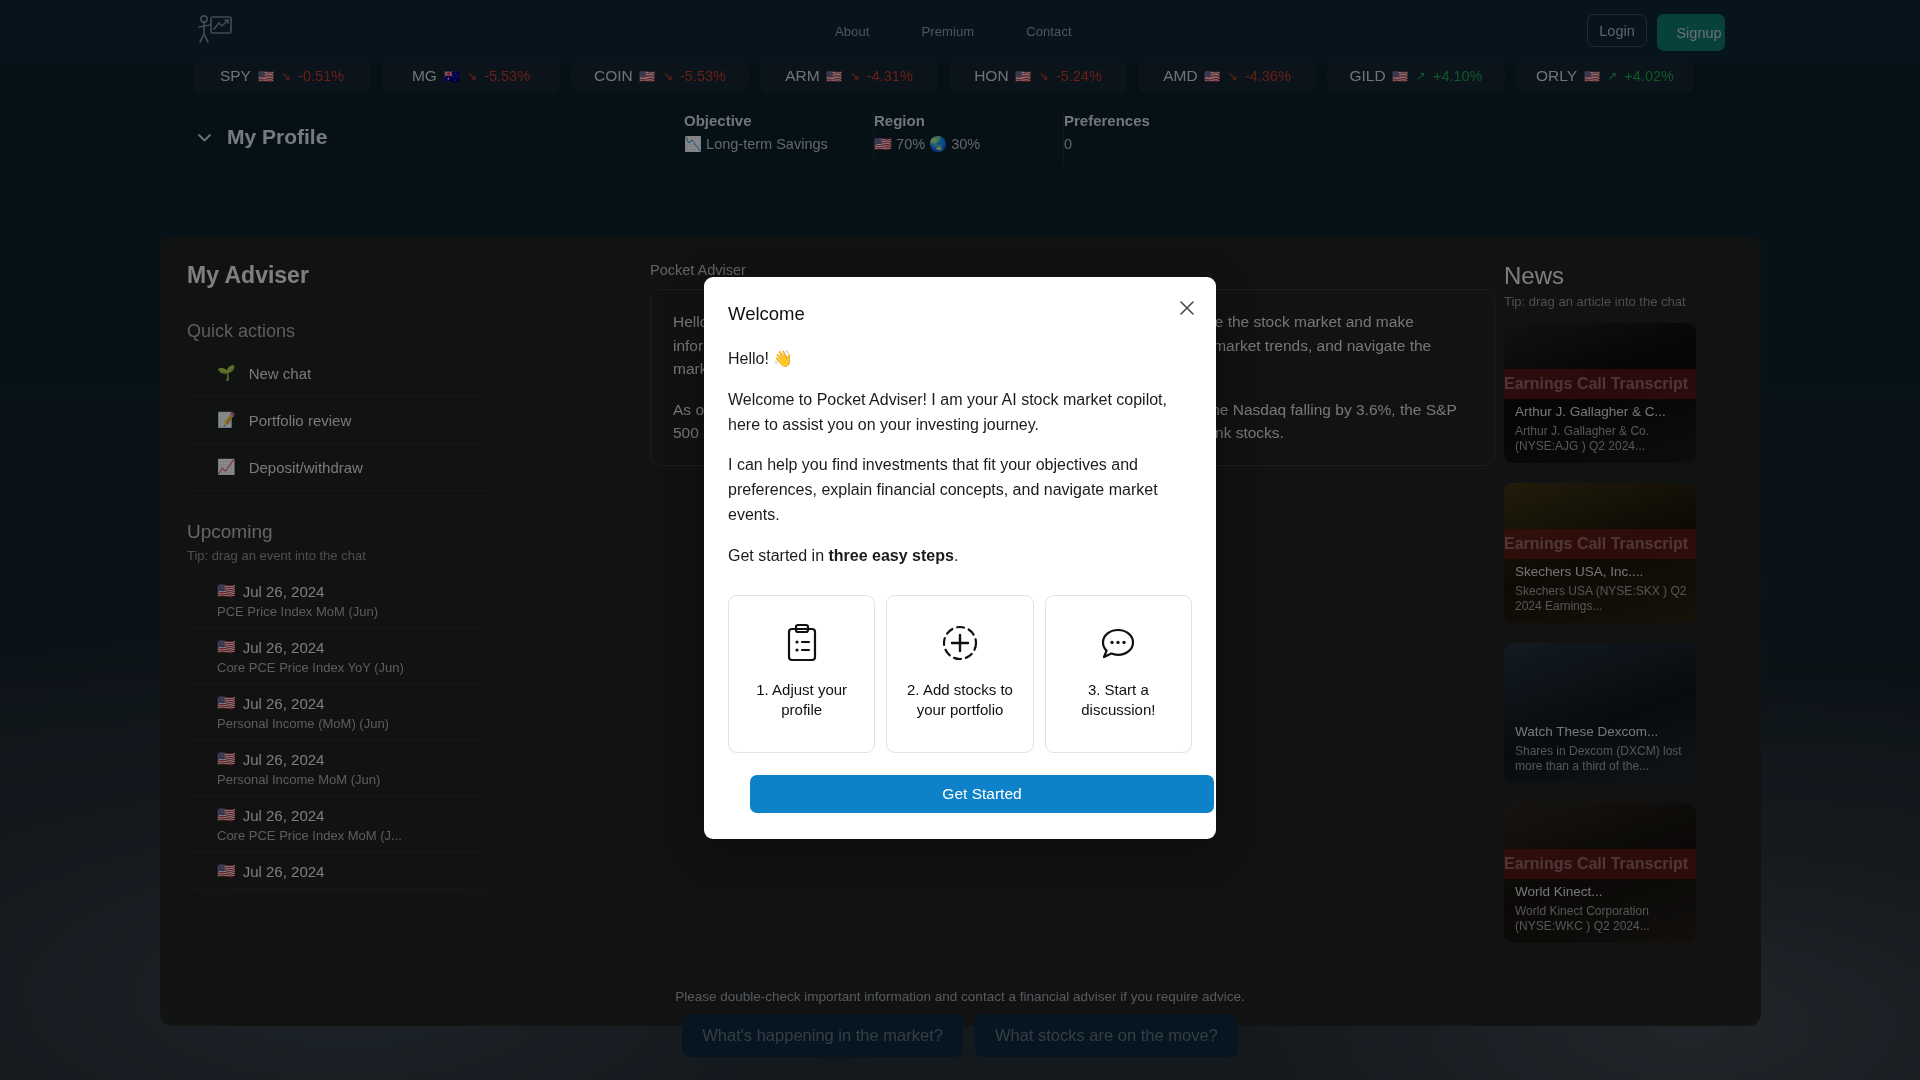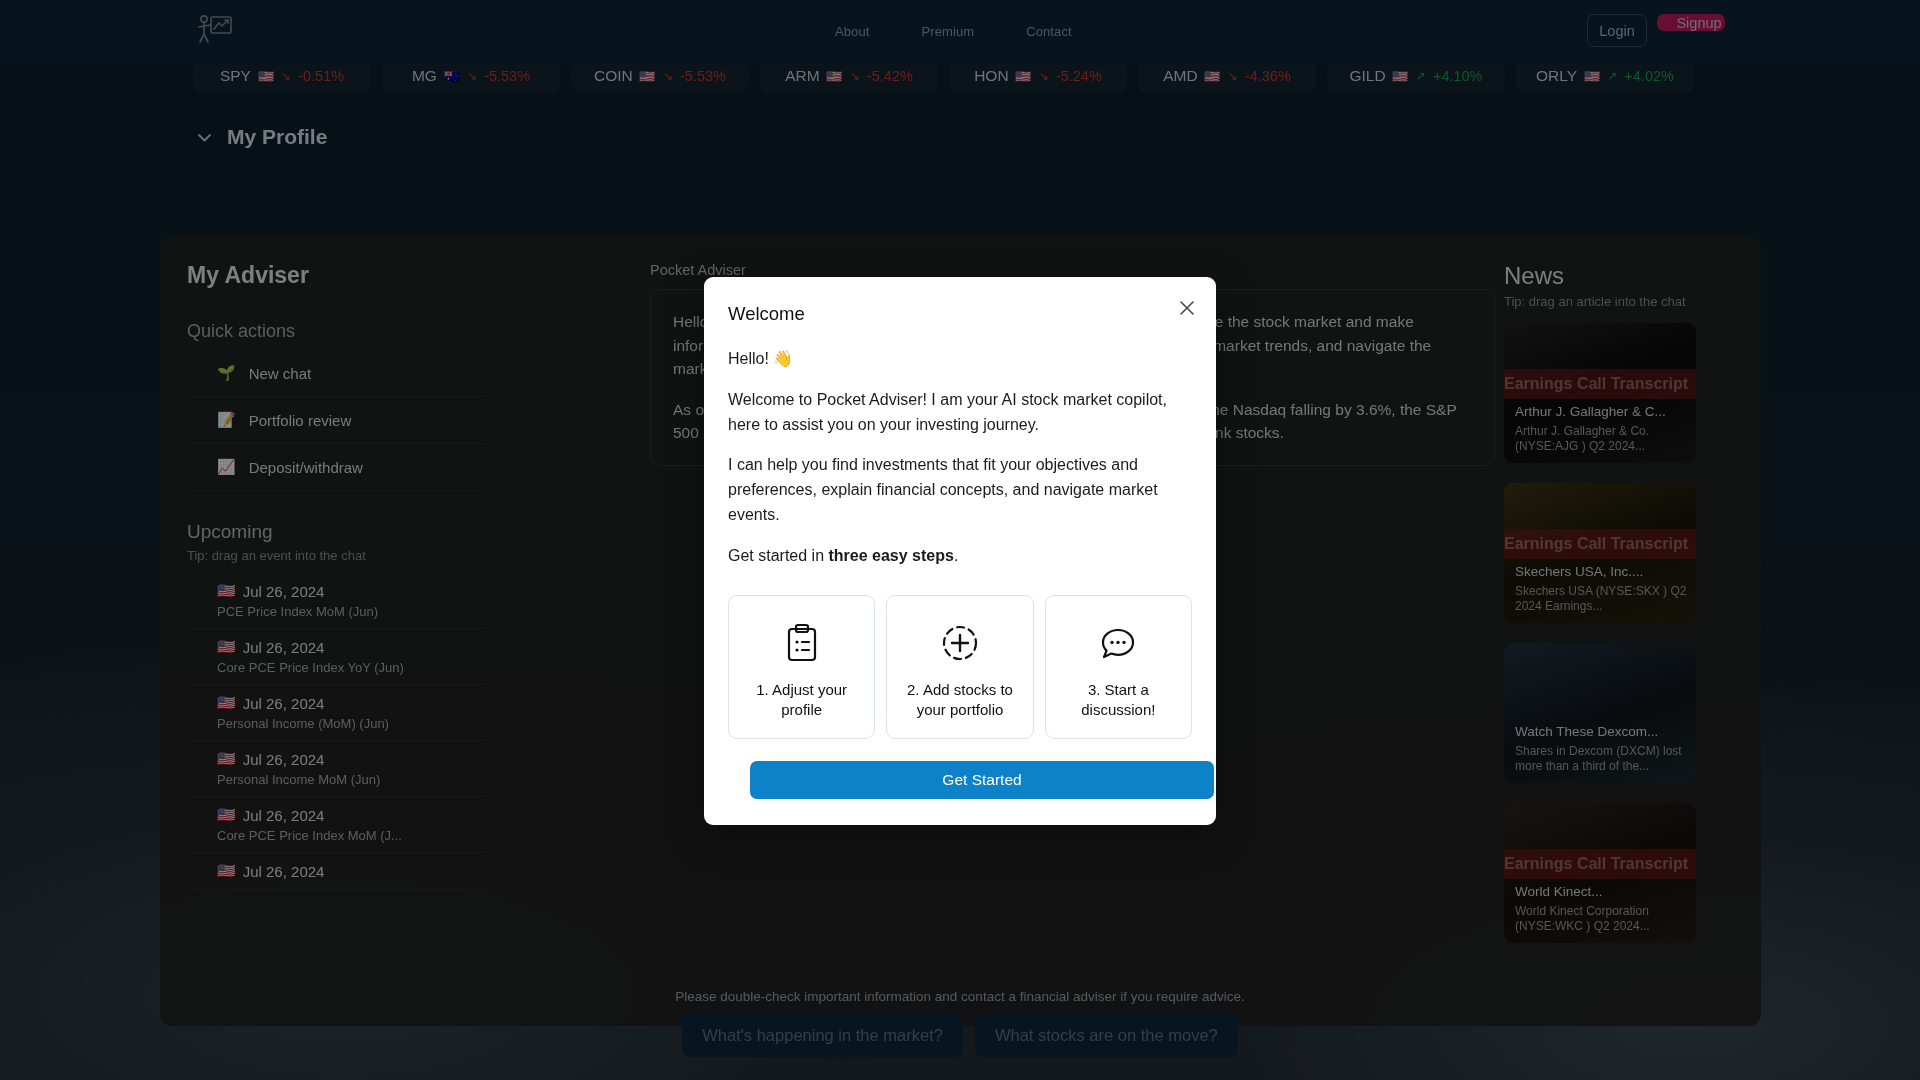--- a/index.html
+++ b/index.html
@@ -35,22 +35,22 @@
   }
   .hdr-btns { position: absolute; right: 195px; top: 14px; display: flex; gap: 10px; }
   .btn-login {
     width: 60px; height: 33px; border: 1px solid #3a4f5e; border-radius: 7px;
     background: transparent; color: #a9b4bd; font-size: 14.5px;
     display: flex; align-items: center; justify-content: center; cursor: pointer;
     font-family: "Liberation Sans", sans-serif;
     text-align: center;
   }
   .btn-signup {
-    width: 68px; height: 17px; border: none; border-radius: 7px;
-    background: #be185d; color: #c3ccd3; font-size: 14.5px;
+    width: 68px; height: 37px; border: none; border-radius: 7px;
+    background: #0f766e; color: #c3ccd3; font-size: 14.5px;
     display: flex; align-items: center; justify-content: center; cursor: pointer;
     font-family: "Liberation Sans", sans-serif;
     padding-left: 16px;
   }
 
   
   .ticker-strip {
     position: absolute; top: 55px; left: 0; right: 0; height: 42px;
     display: flex; align-items: center; gap: 11px;
     padding-left: 193px; overflow: hidden; z-index: 5;
@@ -171,21 +171,21 @@
   .modal-close {
     position: absolute; right: 18px; top: 20px; width: 22px; height: 22px;
     cursor: pointer; border: none; background: transparent; padding: 0;
   }
   .modal-title { font-size: 18.5px; font-weight: normal; color: #111; margin-bottom: 22px; }
   .modal-body p { font-size: 16px; color: #1b1b1b; line-height: 1.55; margin-bottom: 16px; }
   .modal-body p:last-child { margin-bottom: 0; }
   .steps { display: flex; gap: 11px; margin-top: 26px; }
   .step {
     flex: 1; border: 1px solid #dde3e8; border-radius: 9px;
-    padding: 22px 8px 18px 8px; text-align: center; cursor: pointer;
+    padding: 22px 8px 32px 8px; text-align: center; cursor: pointer;
   }
   .step-icon { height: 50px; display: flex; align-items: center; justify-content: center; margin-bottom: 12px; }
   .step-label { font-size: 15px; color: #111; line-height: 1.35; }
   .get-started {
     margin-top: 22px; width: 100%; height: 38px;
     background: #0d82c8; color: #fff; border: none; border-radius: 7px;
     font-size: 15.5px; cursor: pointer; font-family: "Liberation Sans", sans-serif; margin-left: 22px;
   }
 </style>
 </head>
@@ -233,21 +233,21 @@
       <div class="ticker down">
         <span class="tk-sym">COIN</span>
         <span class="tk-flag">🇺🇸</span>
         <span class="tk-arrow">↘</span>
         <span class="tk-chg">-5.53%</span>
       </div>
       <div class="ticker down">
         <span class="tk-sym">ARM</span>
         <span class="tk-flag">🇺🇸</span>
         <span class="tk-arrow">↘</span>
-        <span class="tk-chg">-5.42%</span>
+        <span class="tk-chg">-4.31%</span>
       </div>
       <div class="ticker down">
         <span class="tk-sym">HON</span>
         <span class="tk-flag">🇺🇸</span>
         <span class="tk-arrow">↘</span>
         <span class="tk-chg">-5.24%</span>
       </div>
       <div class="ticker down">
         <span class="tk-sym">AMD</span>
         <span class="tk-flag">🇺🇸</span>
@@ -270,20 +270,40 @@
 
   <div class="profile-bar">
     <div class="prof-left">
       <span class="chev">
         <svg width="17" height="17" viewBox="0 0 17 17">
             <path d="M3 6 L8.5 11.5 L14 6" fill="none" stroke="#c4ced6" stroke-width="1.8" stroke-linecap="round" stroke-linejoin="round"></path>
           </svg>
       </span>
       <span class="prof-title">My Profile</span>
     </div>
+    <div class="prof-cells" id="profile-cells">
+        <div class="pcell">
+          <div class="pcell-in">
+            <div class="pc-label">Objective</div>
+            <div class="pc-value">📉 Long-term Savings</div>
+          </div>
+        </div>
+        <div class="pcell">
+          <div class="pcell-in">
+            <div class="pc-label">Region</div>
+            <div class="pc-value">🇺🇸 70% 🌏 30%</div>
+          </div>
+        </div>
+        <div class="pcell">
+          <div class="pcell-in">
+            <div class="pc-label">Preferences</div>
+            <div class="pc-value">0</div>
+          </div>
+        </div>
+      </div>
   </div>
 
   <div class="main-card">
 
     <div class="sidebar">
       <div class="sb-title">My Adviser</div>
       <div class="sb-sub">Quick actions</div>
       <div id="quick-actions">
           <div class="qa-item">
             <span class="qa-emoji">🌱</span>

